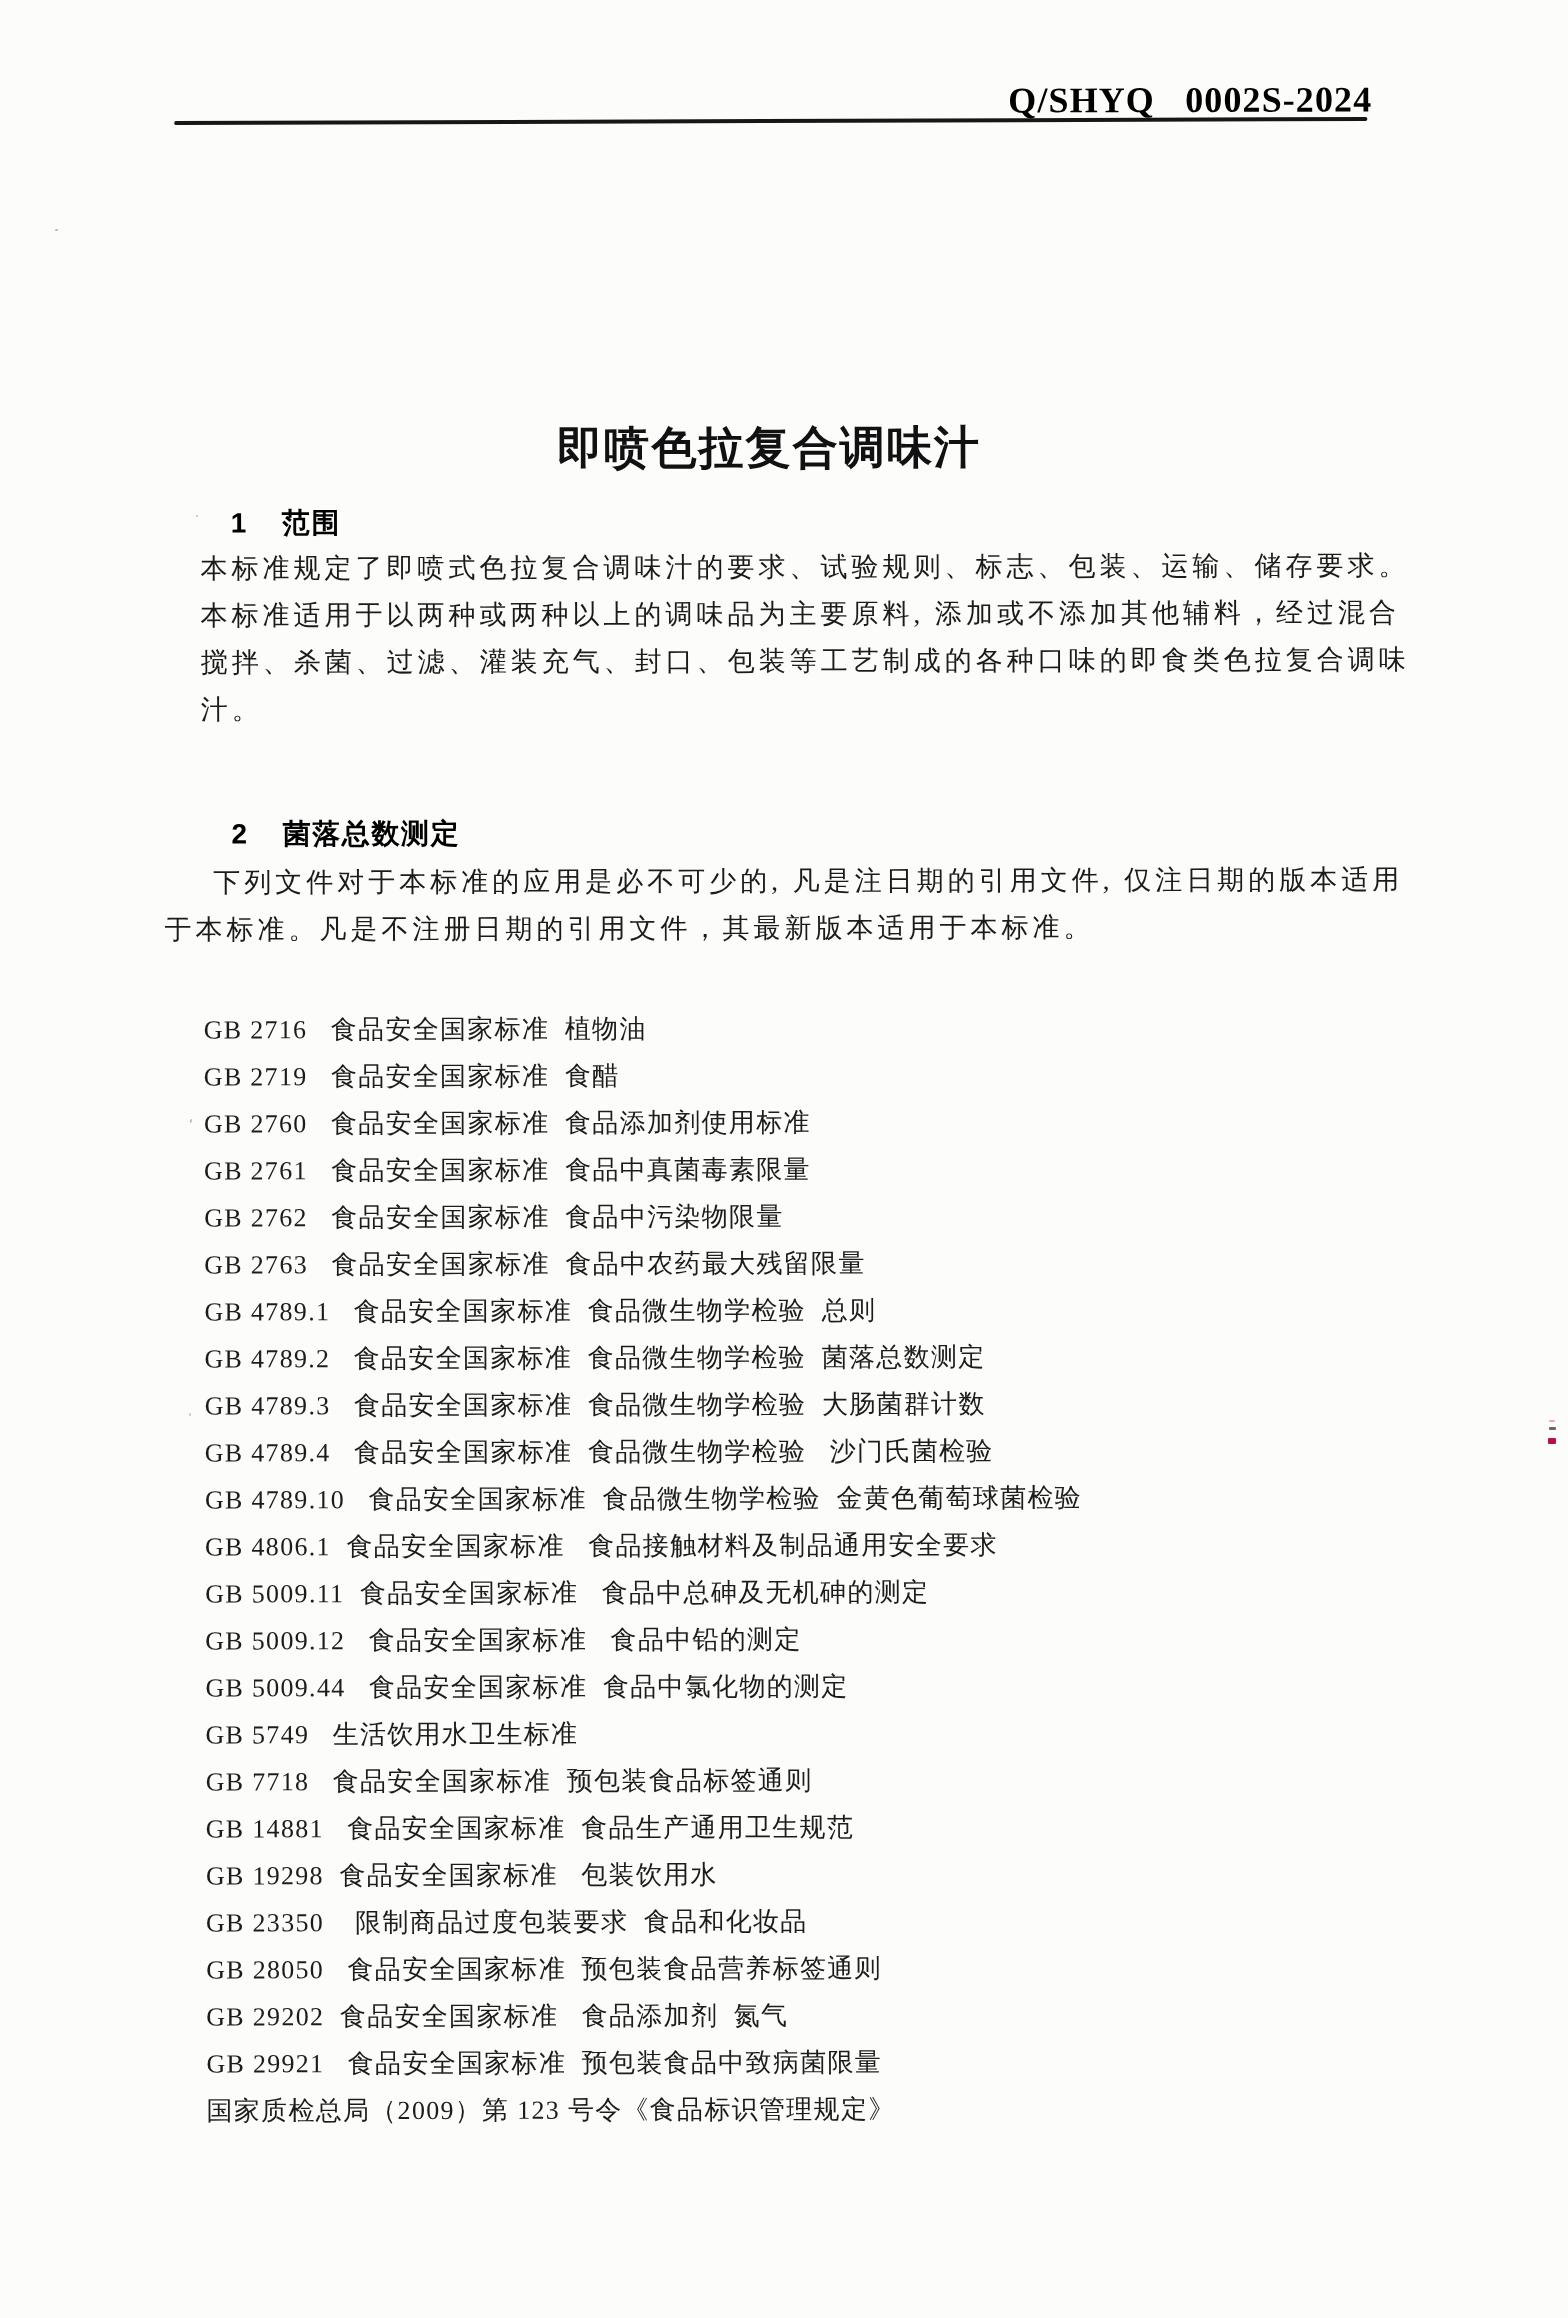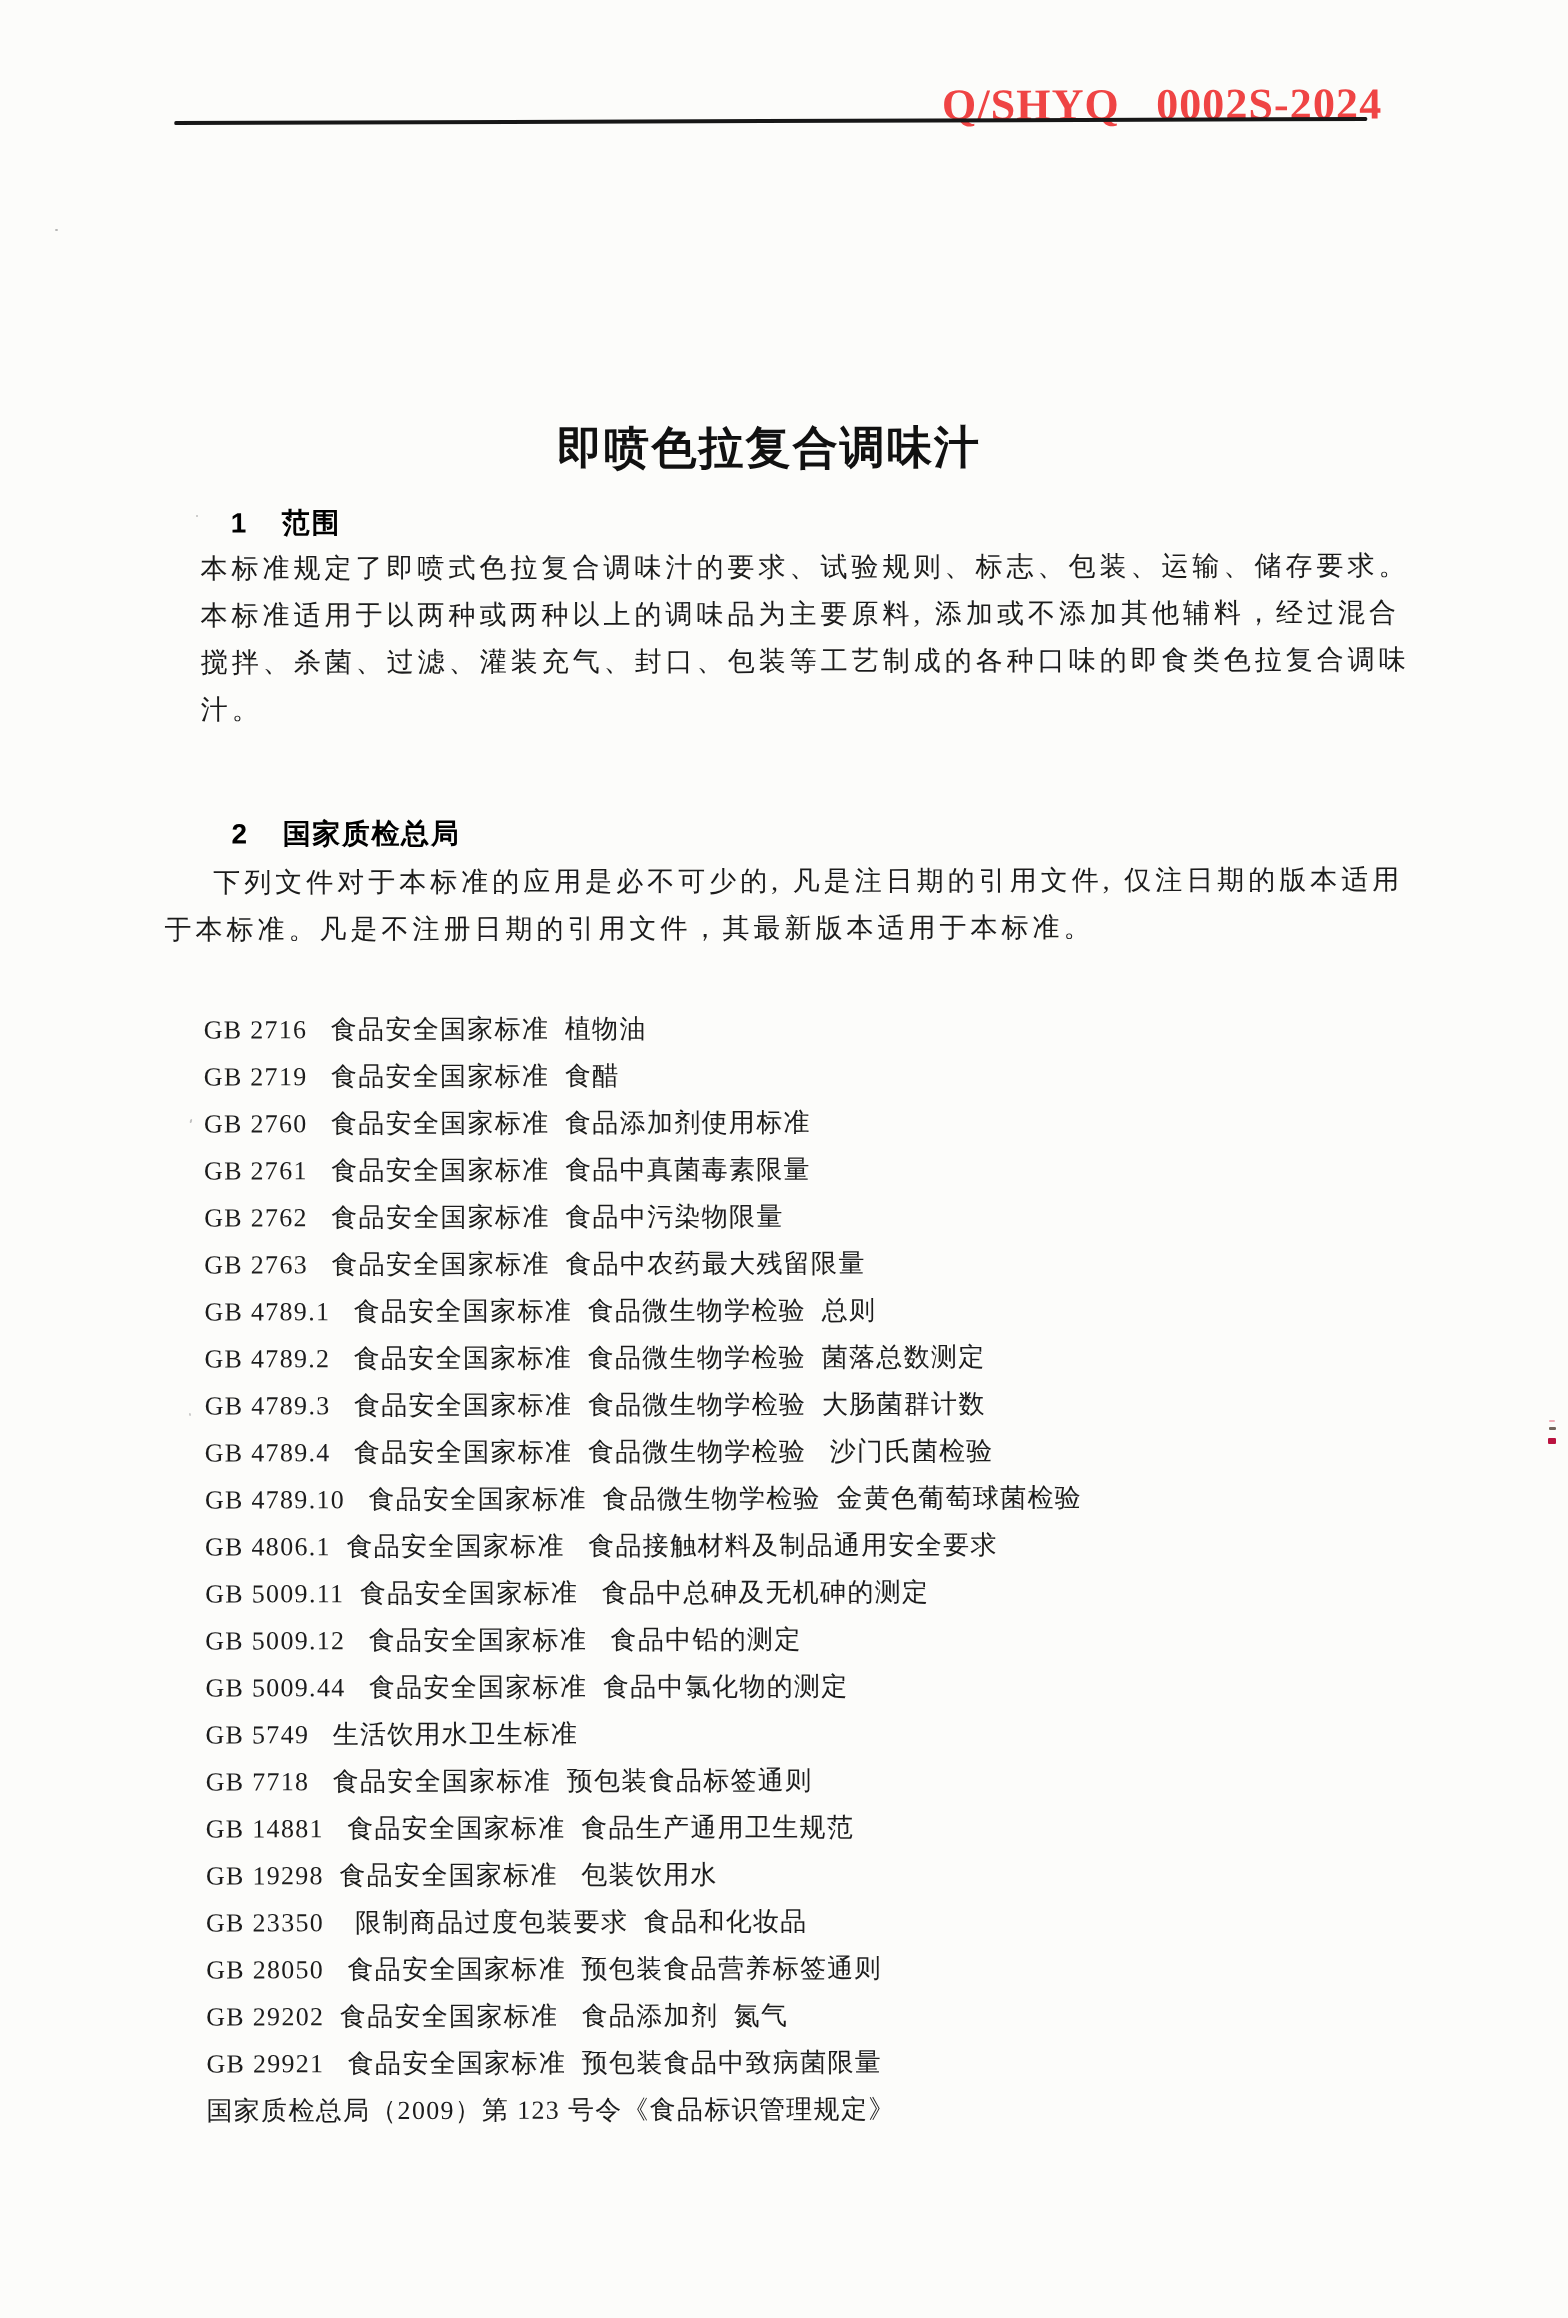--- a/index.html
+++ b/index.html
@@ -9,24 +9,24 @@
     background:#fcfcfa;
     overflow:hidden;
     color:#1b1b1b;
     font-family:"Liberation Serif","DejaVu Serif",serif;
   }
   .content{
     position:absolute;inset:0;
     transform:rotate(-0.15deg);
   }
   .std-code{
-    position:absolute;top:80px;right:184px;
+    position:absolute;top:80px;right:194px;
     font-family:"Liberation Serif","DejaVu Serif",serif;
-    font-size:44px;font-weight:600;letter-spacing:1.1px;
-    white-space:pre;color:#ef4444;
+    font-size:36px;font-weight:600;letter-spacing:1.1px;
+    white-space:pre;color:#000000;
   }
   .header-rule{
     position:absolute;top:119px;left:177px;width:1193px;height:3.7px;
     background:#171717;border-radius:1.6px;
     transform:rotate(-0.05deg);
   }
   .doc-title{
     position:absolute;top:388px;left:0;right:27px;
     text-align:center;
     font-family:"Liberation Sans","DejaVu Sans",sans-serif;
@@ -85,21 +85,21 @@
 
     <div class="para" id="para-scope">
 
     <div class="body-line">本标准规定了即喷式色拉复合调味汁的要求、试验规则、标志、包装、运输、储存要求。</div>
         <div class="body-line">本标准适用于以两种或两种以上的调味品为主要原料, 添加或不添加其他辅料，经过混合</div>
         <div class="body-line">搅拌、杀菌、过滤、灌装充气、封口、包装等工艺制成的各种口味的即食类色拉复合调味</div>
         <div class="body-line">汁。</div>
       </div>
 
     <div class="sec-heading" id="section2-heading">
-      <span class="sec-num">2</span><span>国家质检总局</span>
+      <span class="sec-num">2</span><span>菌落总数测定</span>
     </div>
 
     <div class="para" id="para-refs-intro">
 
     <div class="body-line">下列文件对于本标准的应用是必不可少的, 凡是注日期的引用文件, 仅注日期的版本适用</div>
         <div class="body-line">于本标准。凡是不注册日期的引用文件，其最新版本适用于本标准。</div>
       </div>
 
     <div class="ref-list">
 

